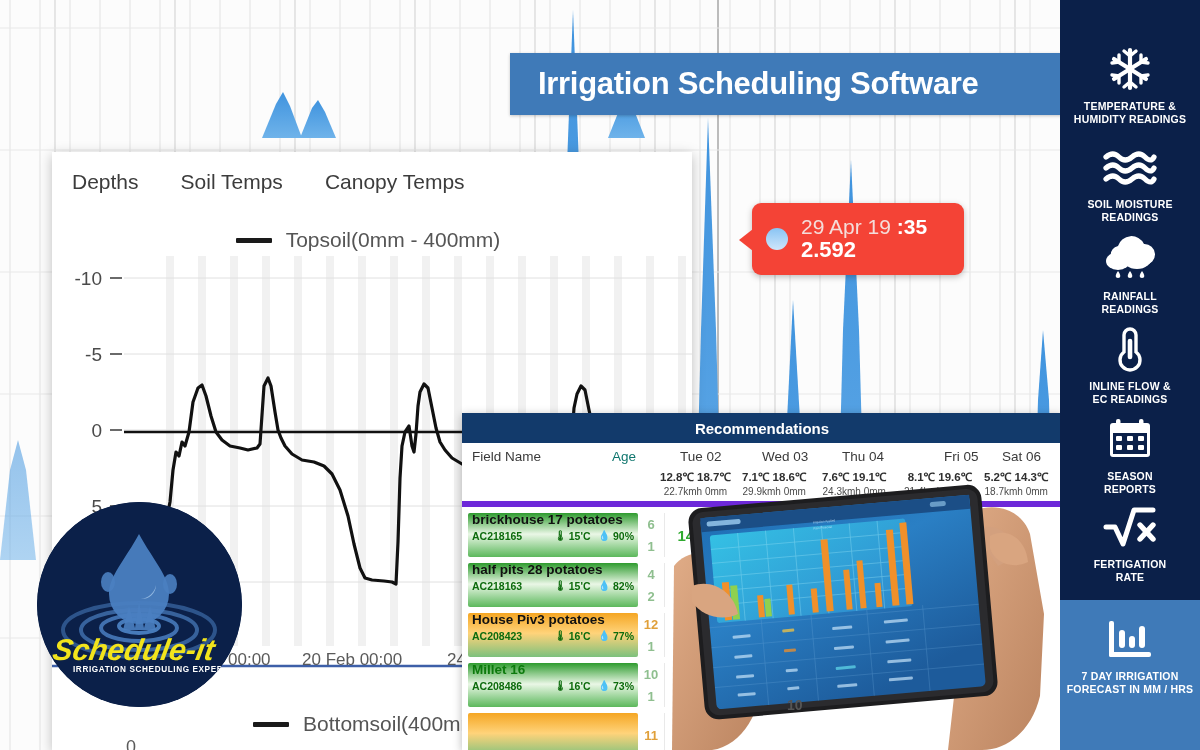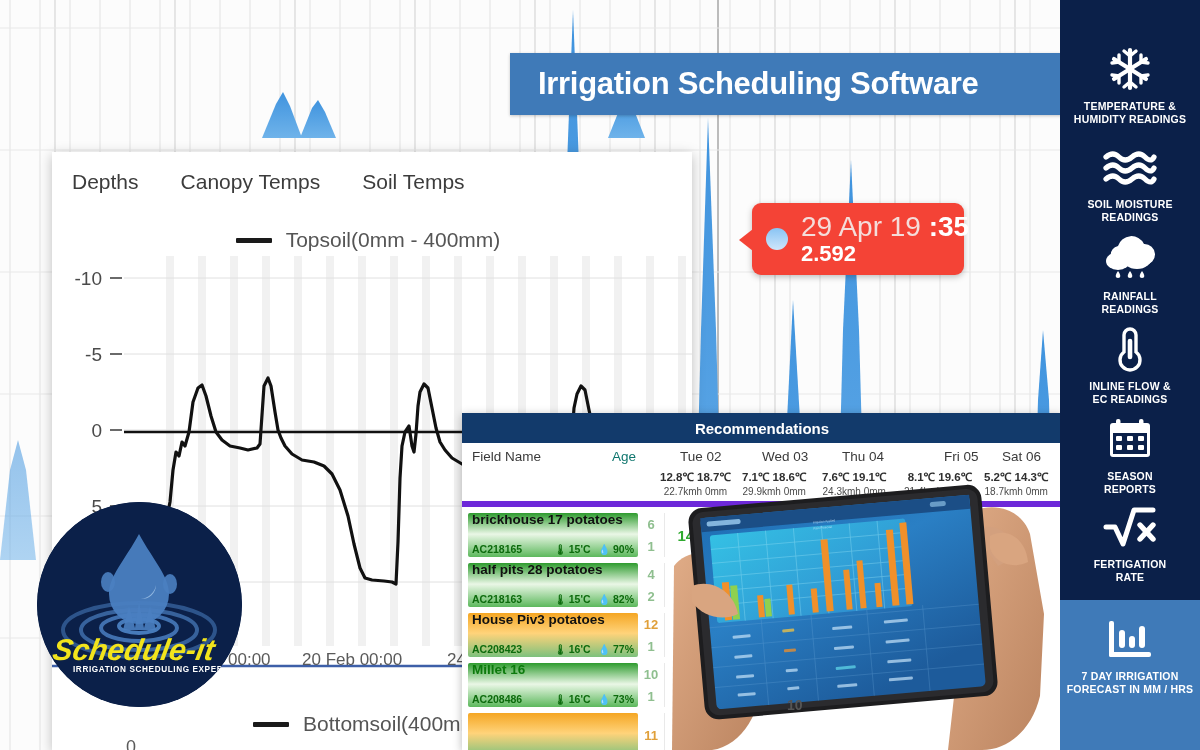--- a/index.html
+++ b/index.html
@@ -36,21 +36,21 @@
     content:""; position:absolute; left:-13px; top:26px;
     border-top:11px solid transparent; border-bottom:11px solid transparent;
     border-right:14px solid #f44336;
   }
   .callout-dot {
     width:22px; height:22px; border-radius:50%;
     background:linear-gradient(180deg,#89c4f4 0%,#cfe6fb 100%);
     flex:0 0 auto; margin-right:13px;
   }
   .callout-lines { display:flex; flex-direction:column; line-height:1.12; }
-  .callout-l1 { font-size:28px; color:#f4ddda; font-weight:400; white-space:nowrap; }
+  .callout-l1 { font-size:21px; color:#f4ddda; font-weight:400; white-space:nowrap; }
   .callout-l1 b { color:#ffffff; font-weight:bold; }
   .callout-l2 { font-size:22px; color:#ffffff; font-weight:bold; }
 
   
   .chart-card {
     position:absolute; left:52px; top:152px; width:640px; height:598px;
     background:#ffffff; box-shadow:0 3px 12px rgba(0,0,0,.25); overflow:hidden;
   }
   .tabs { display:flex; align-items:flex-start; padding:18px 0 0 20px; height:68px; position:relative; }
   .tab { font-size:21px; color:#3c3c3c; margin-right:42px; position:relative; padding-bottom:12px; white-space:nowrap; cursor:pointer; }
@@ -85,21 +85,21 @@
   }
   .rec-cols { position:relative; height:64px; background:#fff; border-bottom:6px solid #6d28d9; }
   .rec-col-label { position:absolute; top:6px; font-size:13.5px; color:#3a3a3a; white-space:nowrap; }
   .rec-col-label.age { color:#0f766e; }
   .rec-wx { position:absolute; top:26px; font-size:11.5px; color:#2f2f2f; text-align:center; white-space:nowrap; font-weight:bold; }
   .rec-wx .w2 { font-weight:normal; font-size:10px; color:#4a4a4a; display:block; margin-top:2px; }
   .rec-rows { position:relative; padding:6px 0 0 6px; }
   .rec-row { display:flex; align-items:stretch; height:44px; margin-bottom:6px; }
   .rec-name {
     width:170px; position:relative; border-radius:2px; overflow:hidden;
-    display:flex; flex-direction:column; justify-content:space-between; padding:0 4px 2px 4px;
+    display:flex; flex-direction:column; justify-content:flex-start; padding:0 4px 2px 4px;
   }
   .rec-name.green { background:linear-gradient(180deg,#2e9b2e 0%,#eaf7e6 48%,#5cb85c 100%); }
   .rec-name.orange { background:linear-gradient(180deg,#f5a623 0%,#ffd37a 46%,#7dc17d 100%); }
   .rec-fname { font-size:13.5px; color:#111; font-weight:bold; line-height:1; margin-bottom:3px; white-space:nowrap; }
   .rec-fname.greentext { color:#0d7a0d; }
   .rec-meta { display:flex; align-items:center; font-size:10.5px; color:#0d6b0d; font-weight:bold; white-space:nowrap; }
   .rec-code { flex:1; }
   .rec-ico { margin:0 2px; font-size:10px; }
   .rec-temp { margin-right:6px; }
   .rec-nums {
@@ -228,22 +228,22 @@
   </div>
 
   <div class="banner">
     <span class="banner-text">Irrigation Scheduling Software</span>
   </div>
 
   <div class="chart-card">
 
     <div class="tabs">
       <div class="tab">Depths</div>
+      <div class="tab">Soil Temps</div>
       <div class="tab">Canopy Temps</div>
-      <div class="tab">Soil Temps</div>
     </div>
 
     <div class="legend-row">
       <span class="legend-dash"></span>
       <span class="legend-label">Topsoil(0mm - 400mm)</span>
     </div>
 
     <div class="plot-wrap">
       <svg width="640" height="420" viewBox="0 0 640 420">
         <rect x="0" y="0" width="640" height="420" fill="#ffffff"></rect>

